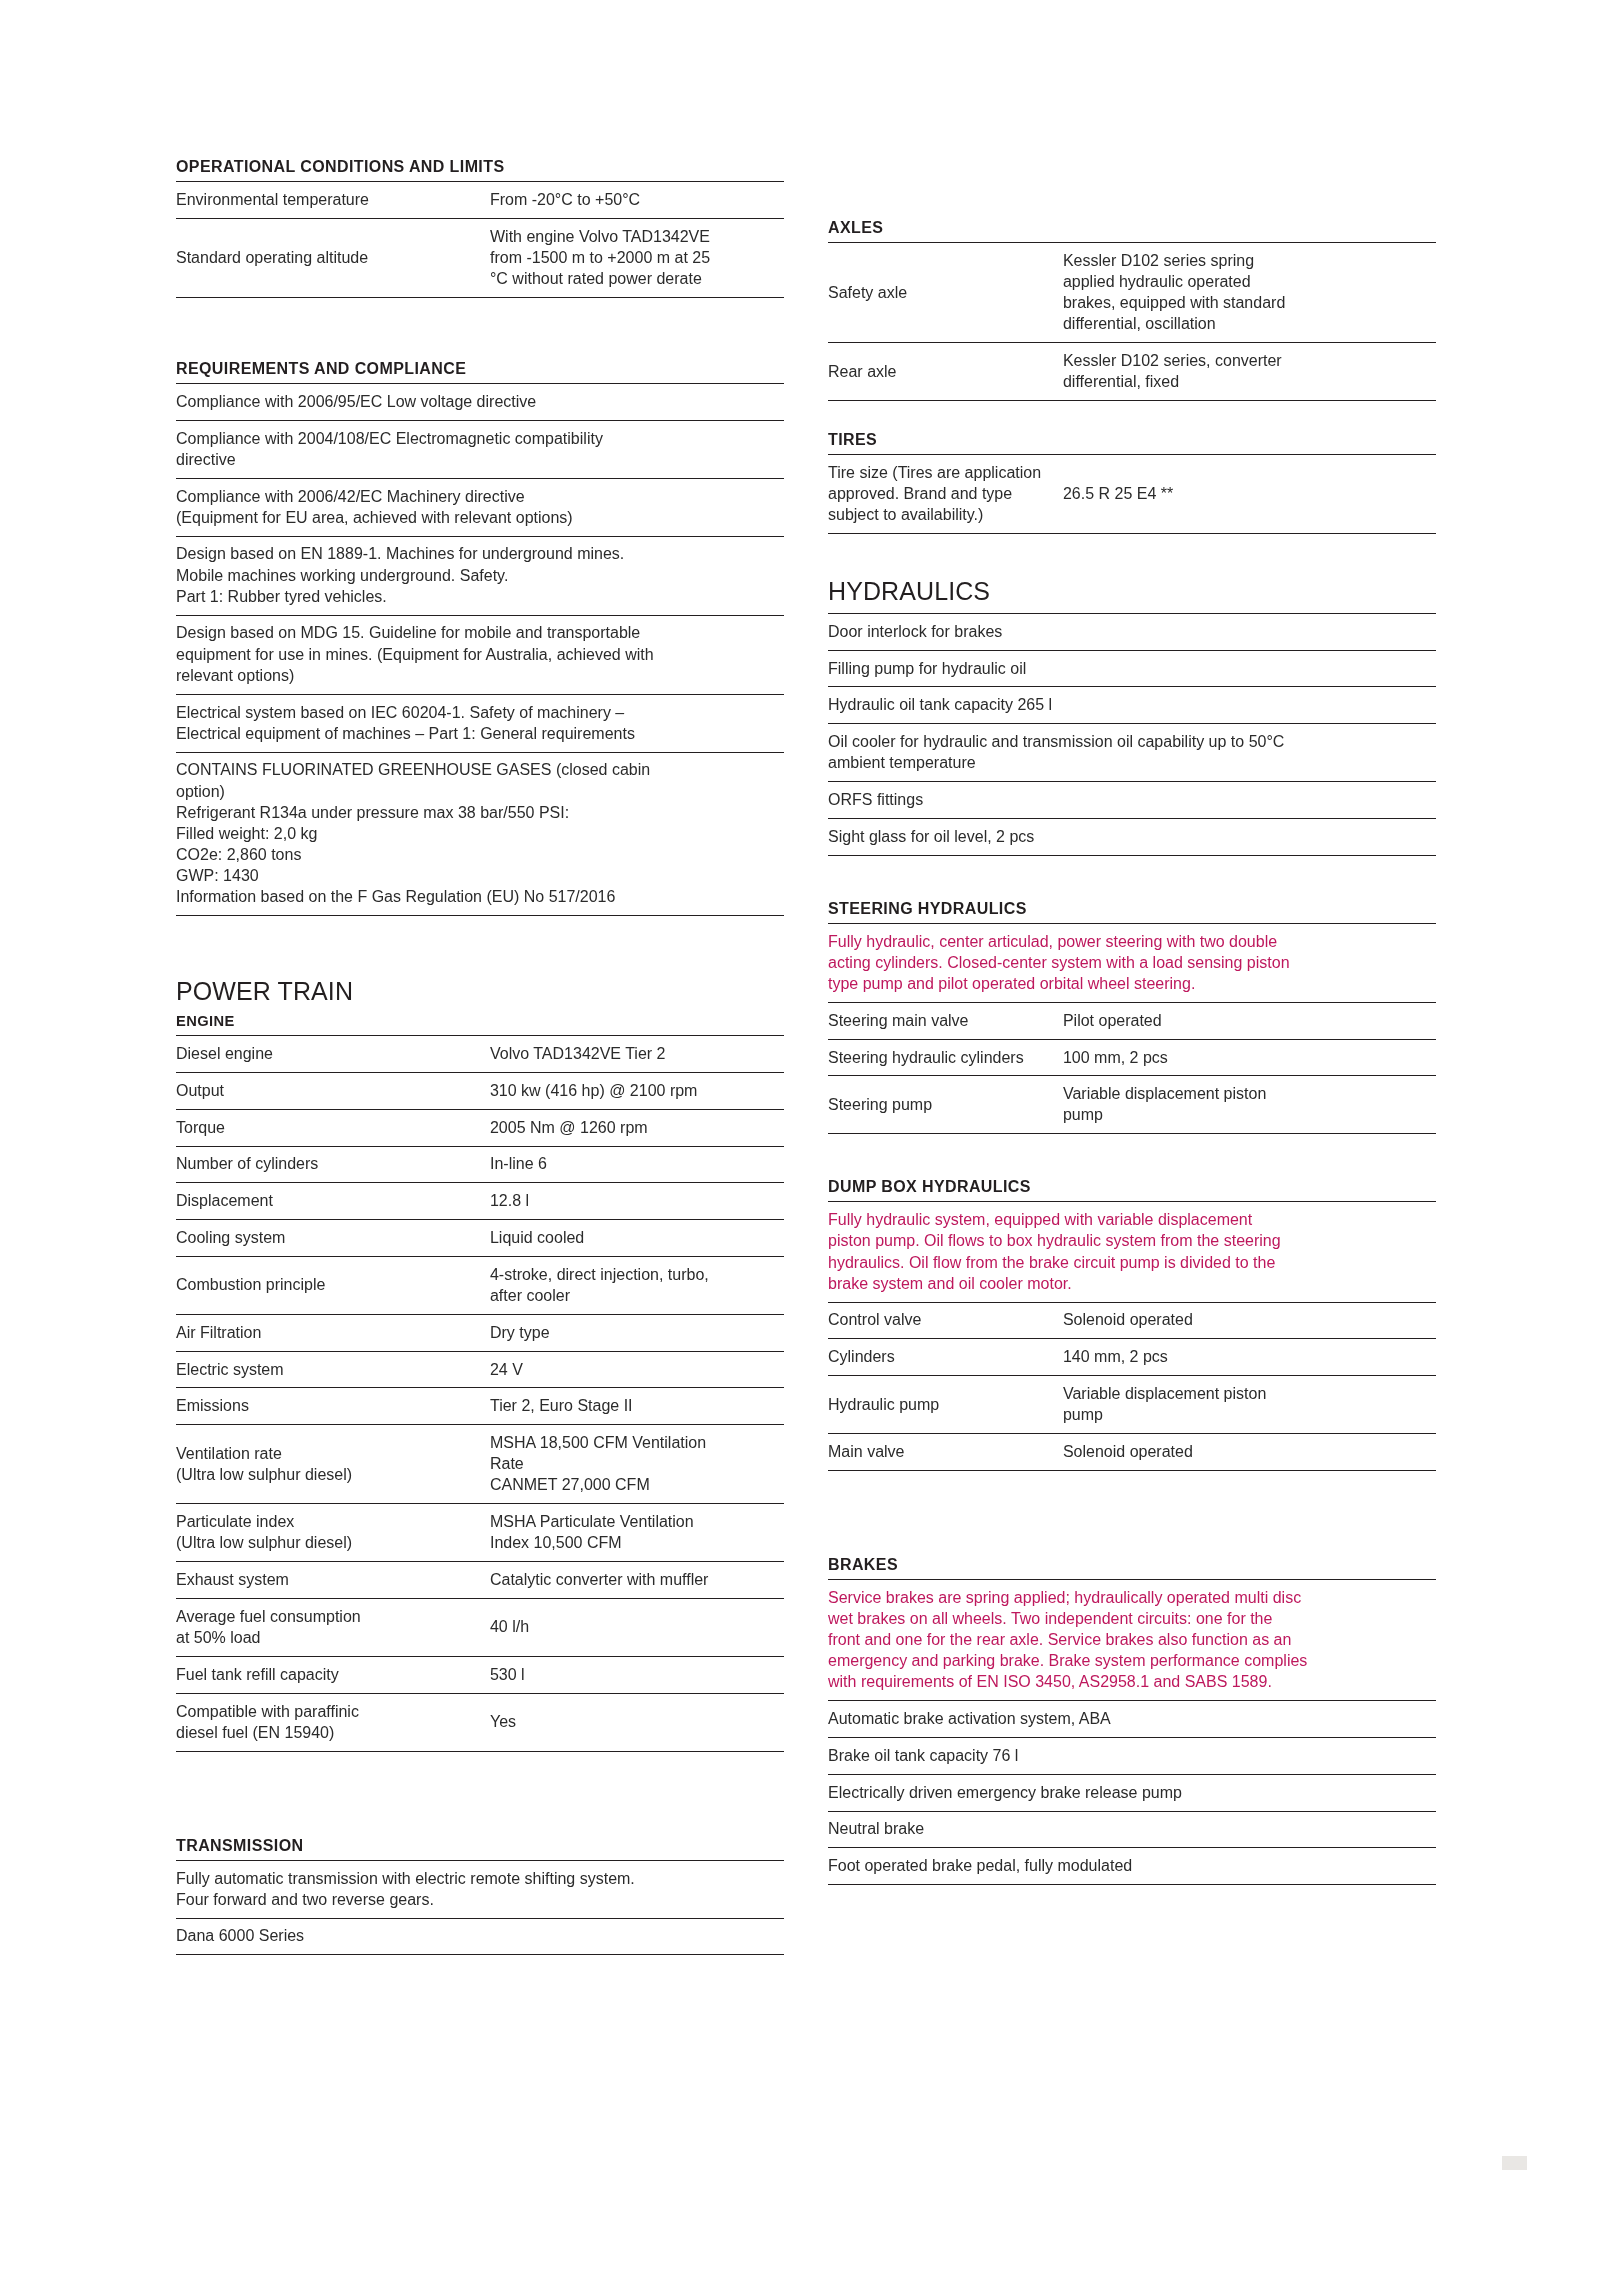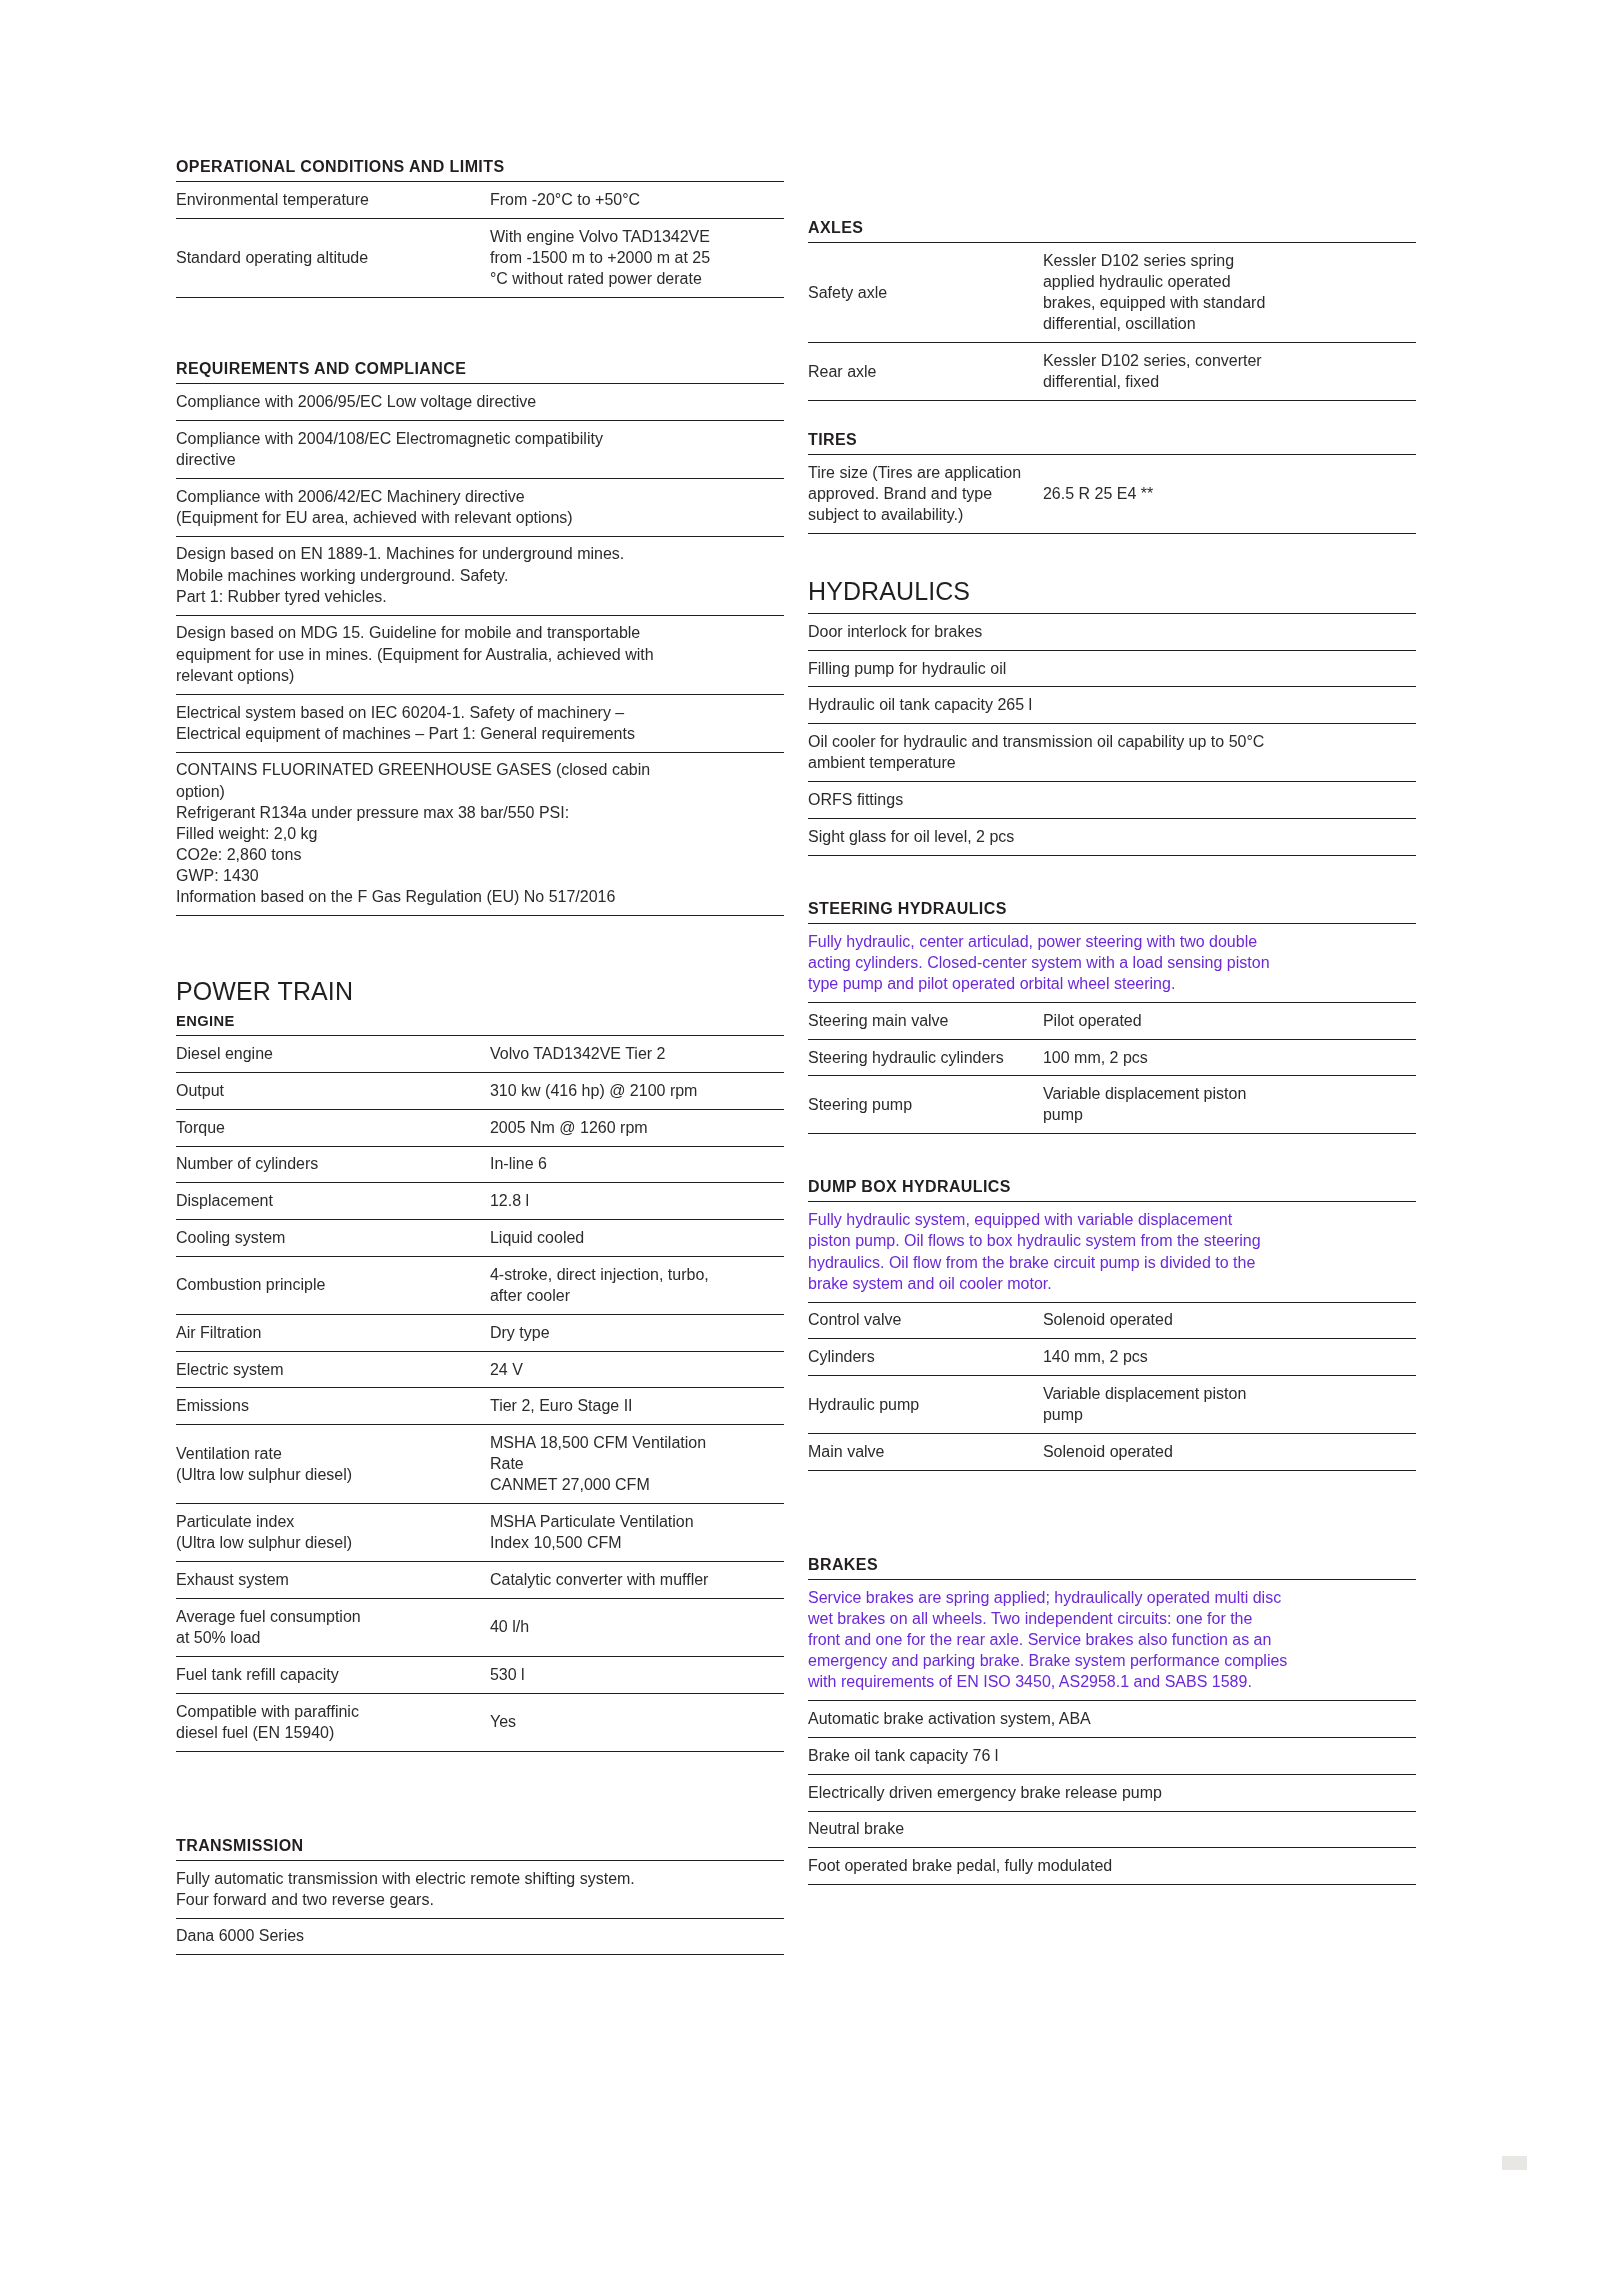--- a/index.html
+++ b/index.html
@@ -16,21 +16,21 @@
   }
   .page {
     position: relative;
     width: 1621px;
     height: 2293px;
     box-sizing: border-box;
     padding: 157px 172px 88px 176px;
   }
   .columns {
     display: flex;
-    gap: 24px;
+    gap: 44px;
     align-items: flex-start;
   }
   .col {
     width: 608px;
     flex: 0 0 608px;
   }
 
   
   .h-major {
     font-size: 25px;
@@ -88,21 +88,21 @@
 
   .pre { white-space: pre-line; }
 
   .block-gap-l { height: 61px; }
   .block-gap-m { height: 43px; }
   .block-gap-s { height: 29px; }
   .block-gap-xl { height: 84px; }
   .note-text {
     font-size: 16px;
     line-height: 1.32;
-    color: #6d28d9;
+    color: #be185d;
     padding: 6.9px 0 7.8px 0;
     border-top: 1.6px solid #231f20;
     white-space: pre-line;
   }
   .corner-mark {
     position: absolute;
     right: 94px;
     bottom: 123px;
     width: 25.5px;
     height: 13.7px;

